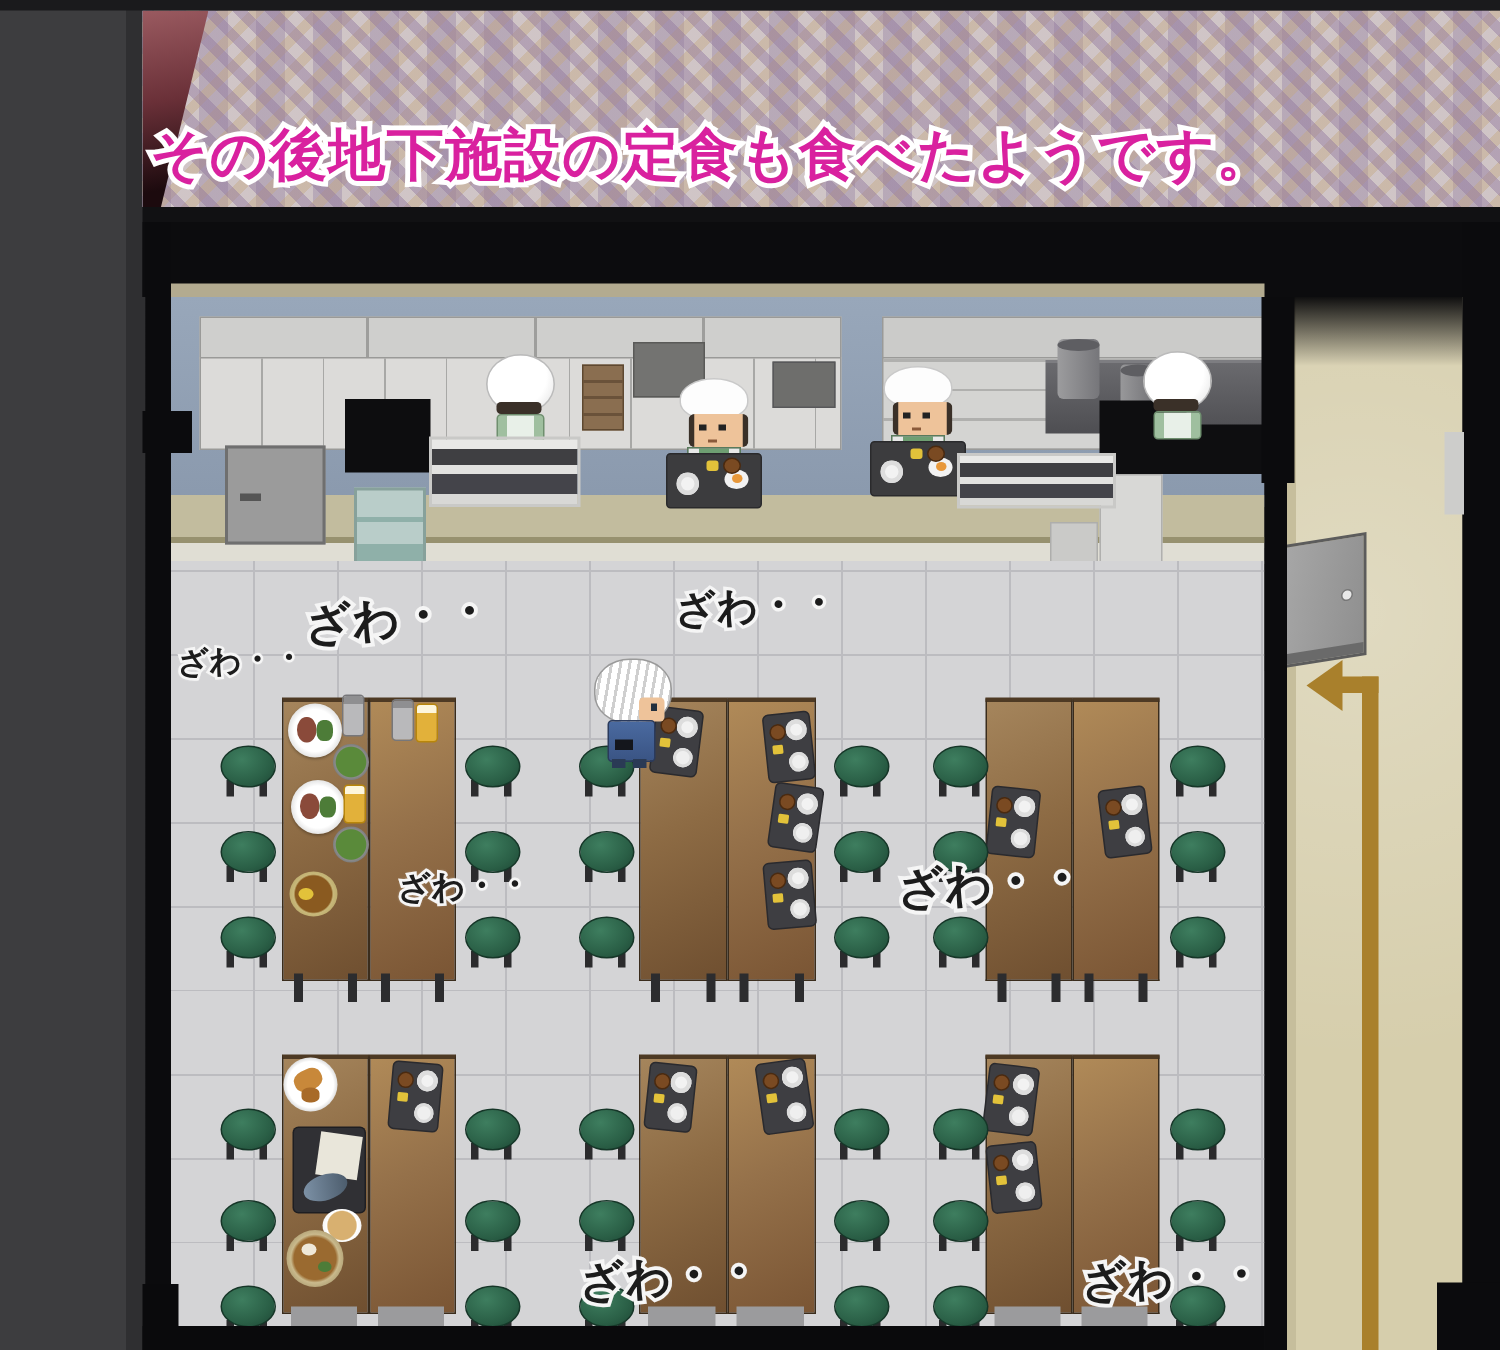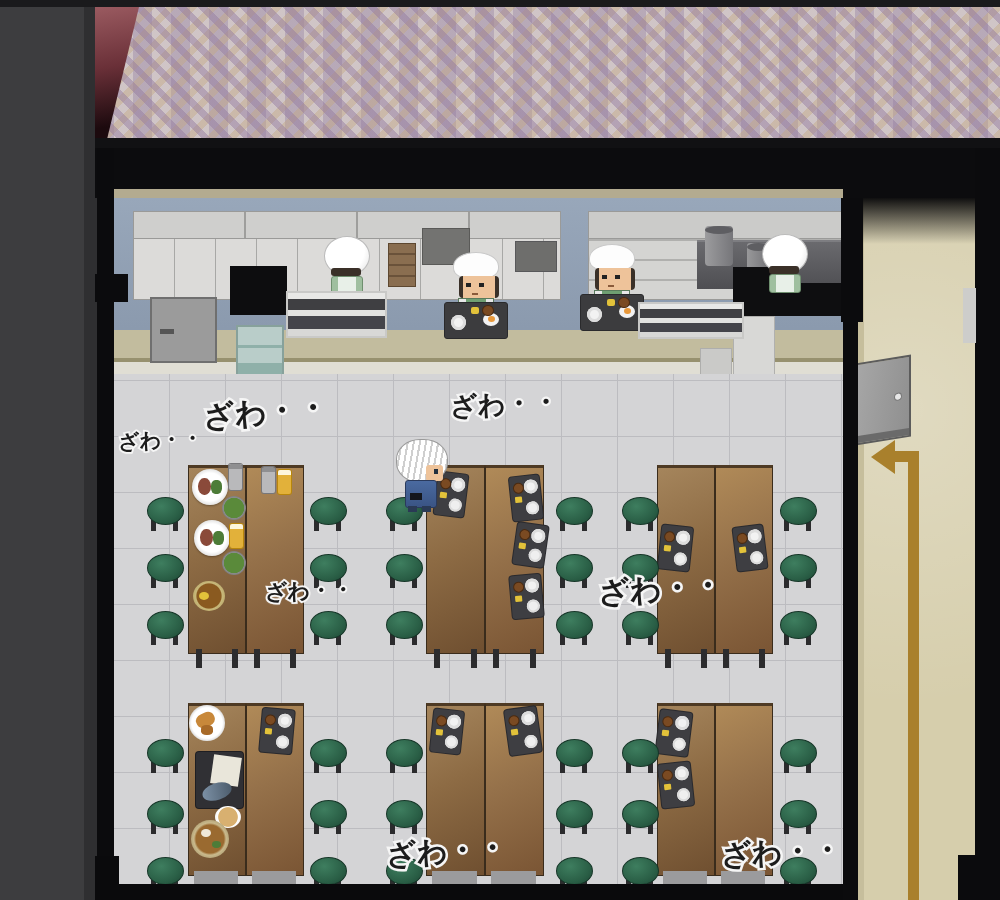--- a/index.html
+++ b/index.html
@@ -588,13 +588,16 @@
   <div class="abs" id="layer-zawa">
       <div class="zawa" style="left: 203px; top: 391px; font-size: 31px; transform: rotate(-5deg); -webkit-text-stroke: 5.2px rgb(245, 245, 245);">ざわ・・</div>
       <div class="zawa" style="left: 118px; top: 426px; font-size: 21px; transform: rotate(-3deg); -webkit-text-stroke: 3.5px rgb(245, 245, 245);">ざわ・・</div>
       <div class="zawa" style="left: 450px; top: 386px; font-size: 27px; transform: rotate(-3deg); -webkit-text-stroke: 4.5px rgb(245, 245, 245);">ざわ・・</div>
       <div class="zawa" style="left: 265px; top: 576px; font-size: 22px; transform: rotate(-2deg); -webkit-text-stroke: 3.7px rgb(245, 245, 245);">ざわ・・</div>
       <div class="zawa" style="left: 598px; top: 568px; font-size: 31px; transform: rotate(-4deg); -webkit-text-stroke: 5.2px rgb(245, 245, 245);">ざわ・・</div>
       <div class="zawa" style="left: 386px; top: 831px; font-size: 30px; transform: rotate(-4deg); -webkit-text-stroke: 5px rgb(245, 245, 245);">ざわ・・</div>
       <div class="zawa" style="left: 721px; top: 832px; font-size: 30px; transform: rotate(-3deg); -webkit-text-stroke: 5px rgb(245, 245, 245);">ざわ・・</div>
     </div>
 
+  <div class="abs" id="narration">
+    <span>その後地下施設の定食も食べたようです。</span>
+  </div>
 </div>
 
 </body></html>

